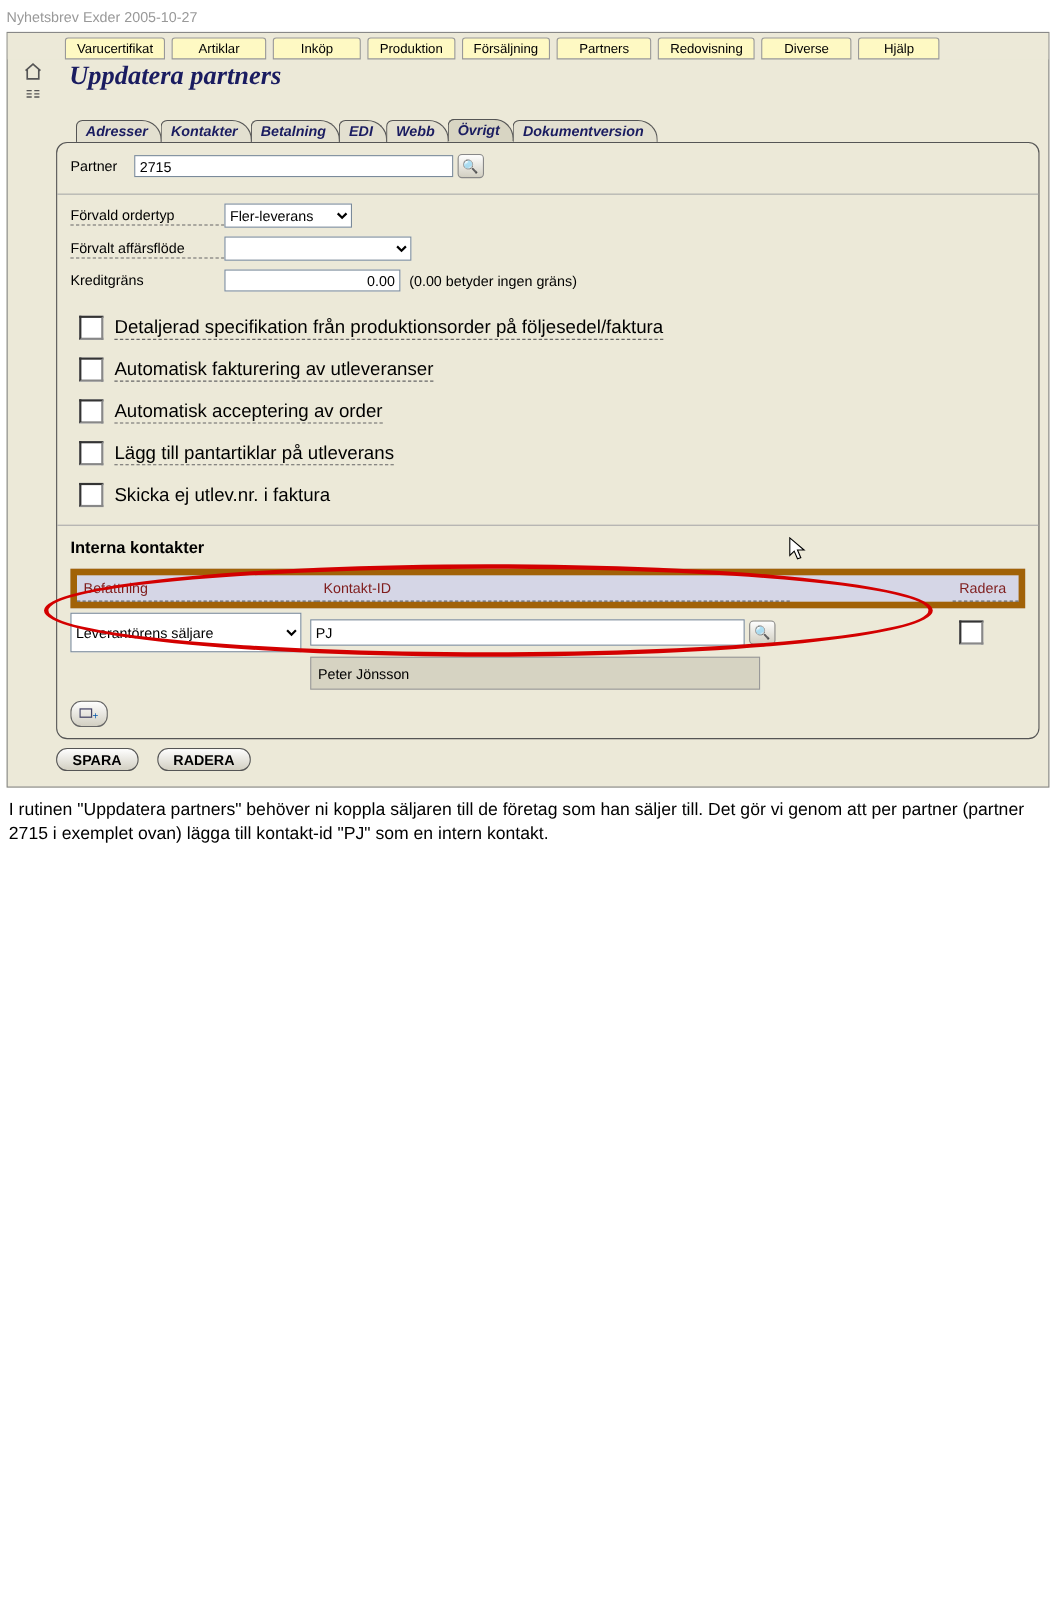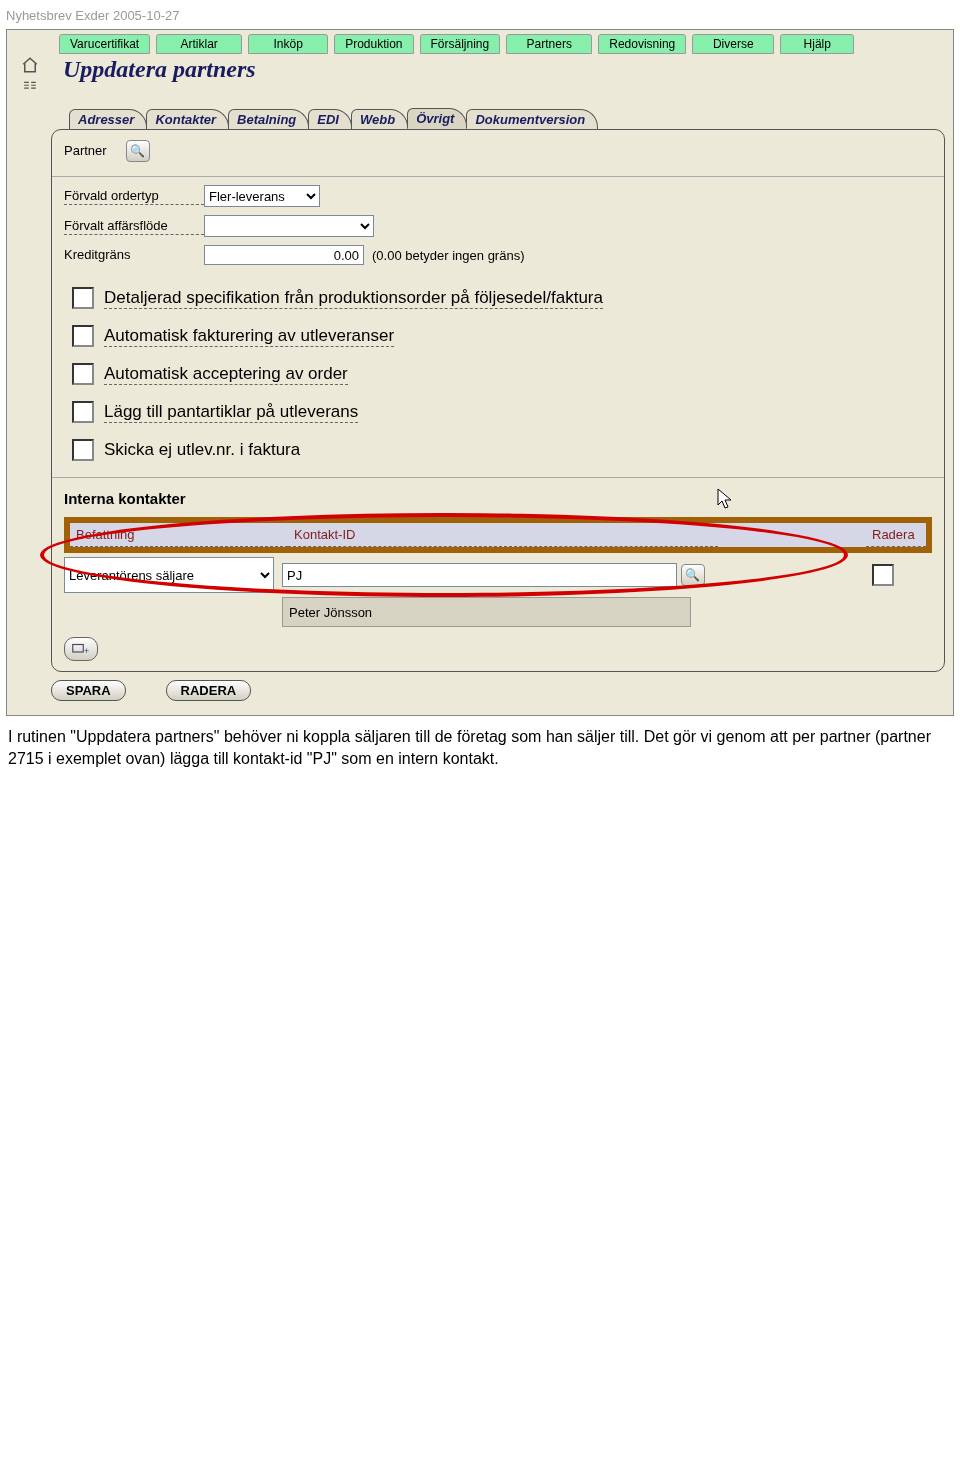--- a/index.html
+++ b/index.html
@@ -22,21 +22,21 @@
     margin: 0 6px 0 6px;
     position: relative;
   }
   .menu-bar {
     display: flex;
     background: #ece9d8;
     padding: 4px 4px 0 52px;
     gap: 6px;
   }
   .menu-btn {
-    background: #86efac;
+    background: #fef9c3;
     border: 1px solid #999;
     border-radius: 3px 3px 0 0;
     padding: 2px 10px;
     font-size: 12px;
     cursor: pointer;
     text-align: center;
   }
   .heading-row {
     display: flex;
     padding: 2px 10px 6px 10px;
@@ -199,21 +199,21 @@
     display: inline-flex;
     align-items: center;
     justify-content: center;
     margin-top: 10px;
     font-size: 12px;
     cursor: pointer;
   }
   .button-bar {
     margin: 6px 0 4px 44px;
     display: flex;
-    gap: 40px;
+    gap: 17px;
   }
   .action-btn {
     border: 1px solid #555;
     background: linear-gradient(#fefefe,#d2cfc2);
     border-radius: 10px;
     padding: 2px 14px;
     font-weight: bold;
     font-size: 13px;
     cursor: pointer;
   }
@@ -319,20 +319,21 @@
     <div class="tab">EDI</div>
     <div class="tab">Webb</div>
     <div class="tab active">Övrigt</div>
     <div class="tab">Dokumentversion</div>
   </div>
 
   <div class="panel">
 
     <div class="row">
       <label class="nound" style="width:58px">Partner</label>
+      <input type="text" style="width: 290px;" value="2715">
       <span class="search-btn">
         <span>🔍</span>
       </span>
     </div>
 
     <hr class="sep">
 
     <div class="row">
       <label>Förvald ordertyp</label>
       <select style="width:116px">

